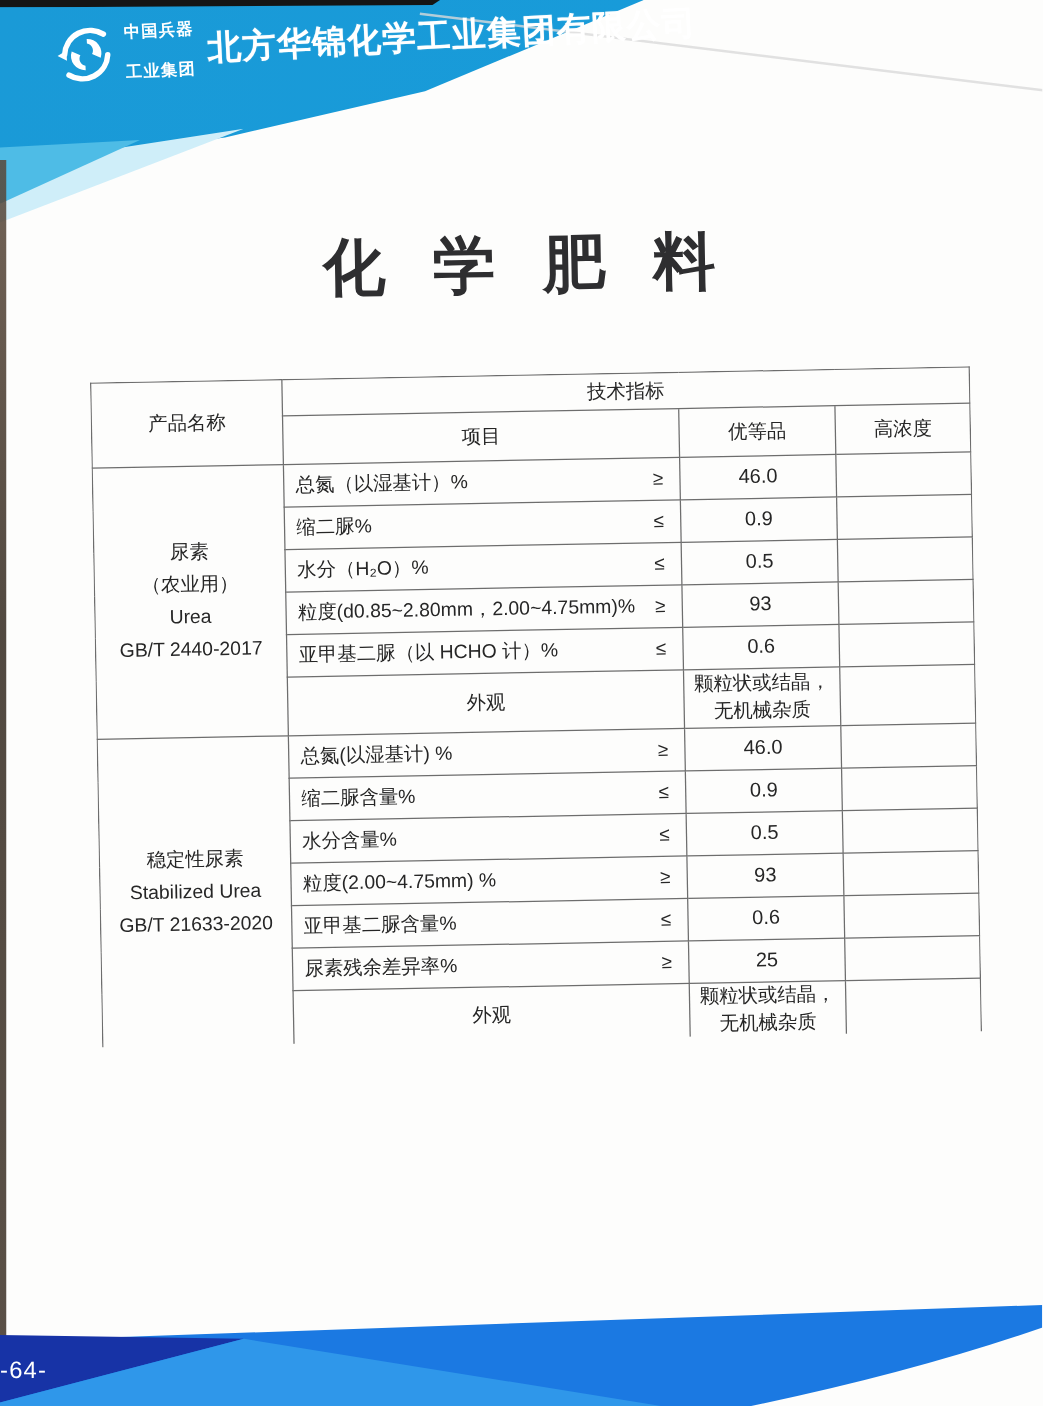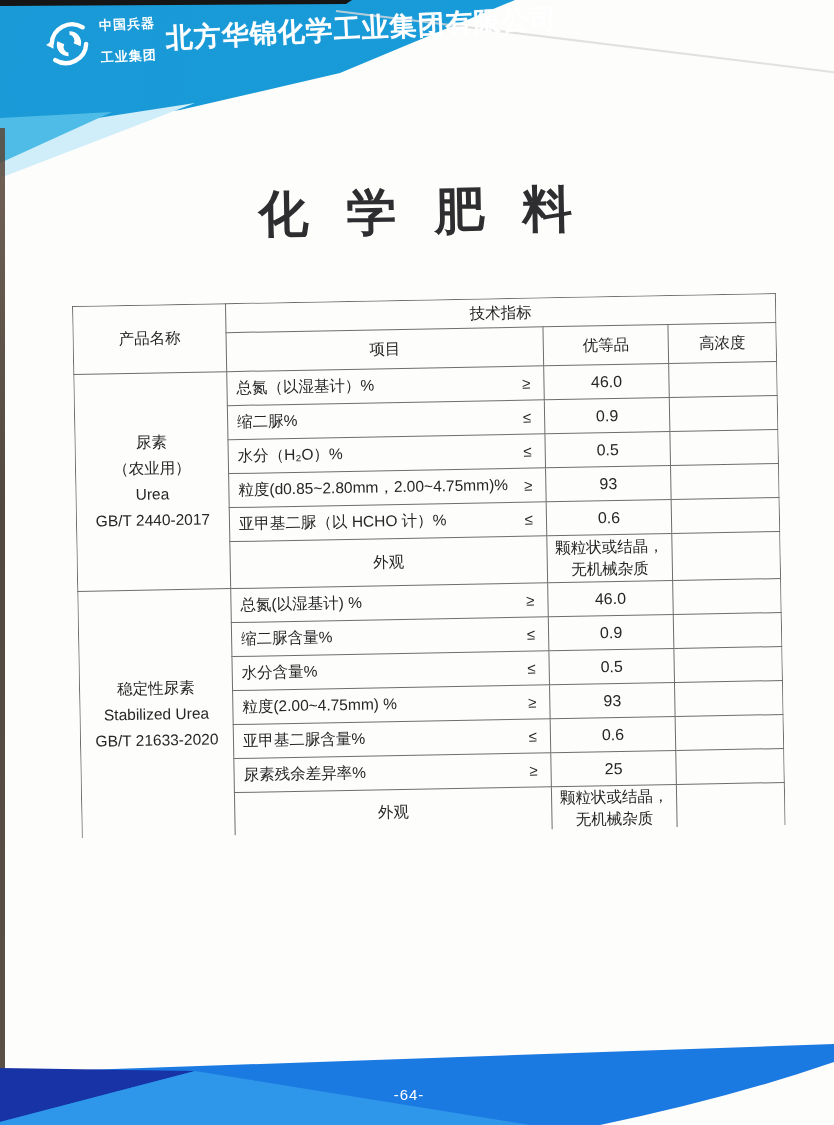--- a/index.html
+++ b/index.html
@@ -53,22 +53,22 @@
   td.item-cell{padding:0;}
   .item-flex{display:flex;align-items:center;justify-content:space-between;
              padding-left:9px;padding-right:13px;}
   .rel{font-size:15px;flex:0 0 auto;margin-left:6px;}
   td.prem{text-align:center;font-size:16px;}
   td.appl{text-align:center;}
   td.appv{text-align:center;white-space:pre-line;line-height:22px;font-size:15.5px;}
 
   
   .footer-svg{position:absolute;left:0;top:1040px;width:834px;height:85px;display:block;}
-  .pageno{position:absolute;left:0;top:1086px;width:818px;text-align:center;color:#fff;
-          font-size:15px;letter-spacing:1px;}
+  .pageno{position:absolute;left:0;top:1086px;width:818px;text-align:left;color:#fff;
+          font-size:19px;letter-spacing:1px;}
 </style>
 </head>
 <body>
 
 <div id="page">
 
   <div class="hdr-band"></div>
   <div class="hdr-tri-pale"></div>
   <div class="hdr-tri-mid"></div>
   <div class="top-black"></div>

